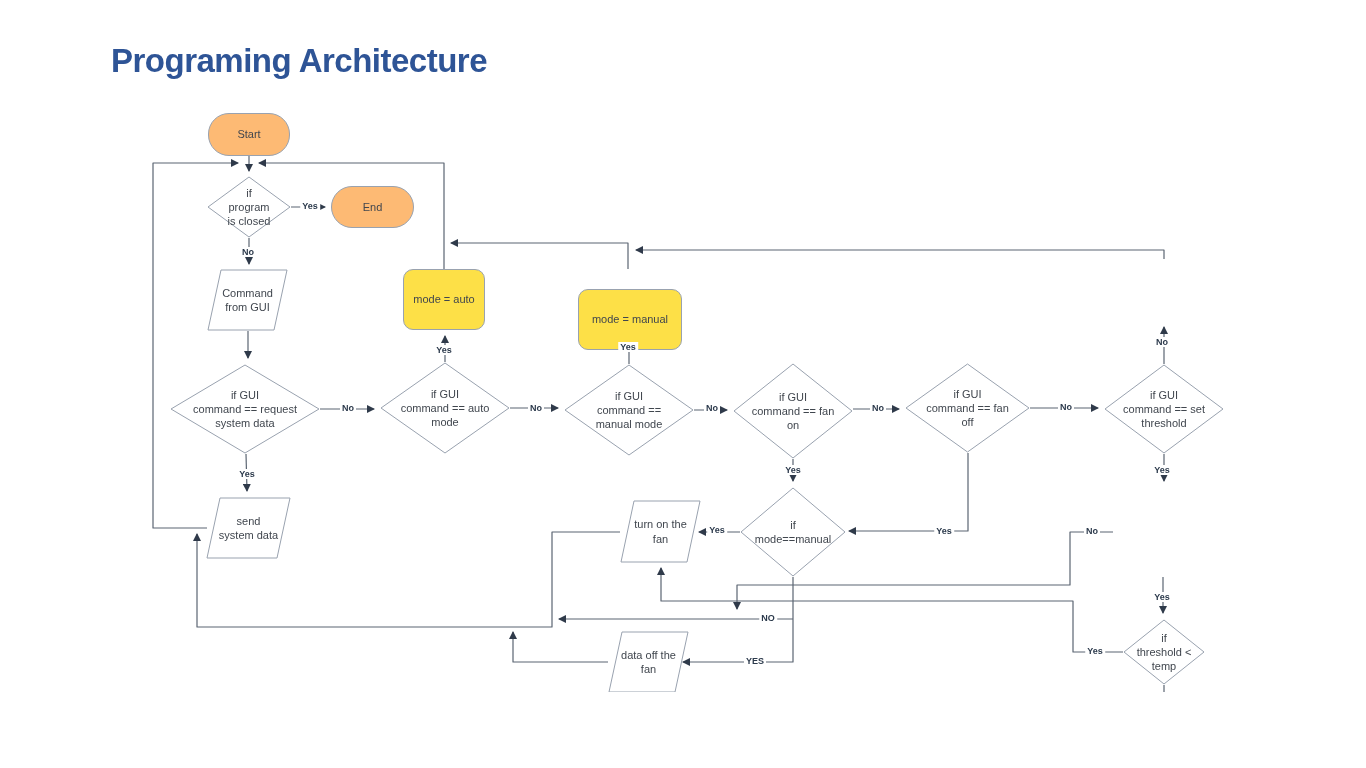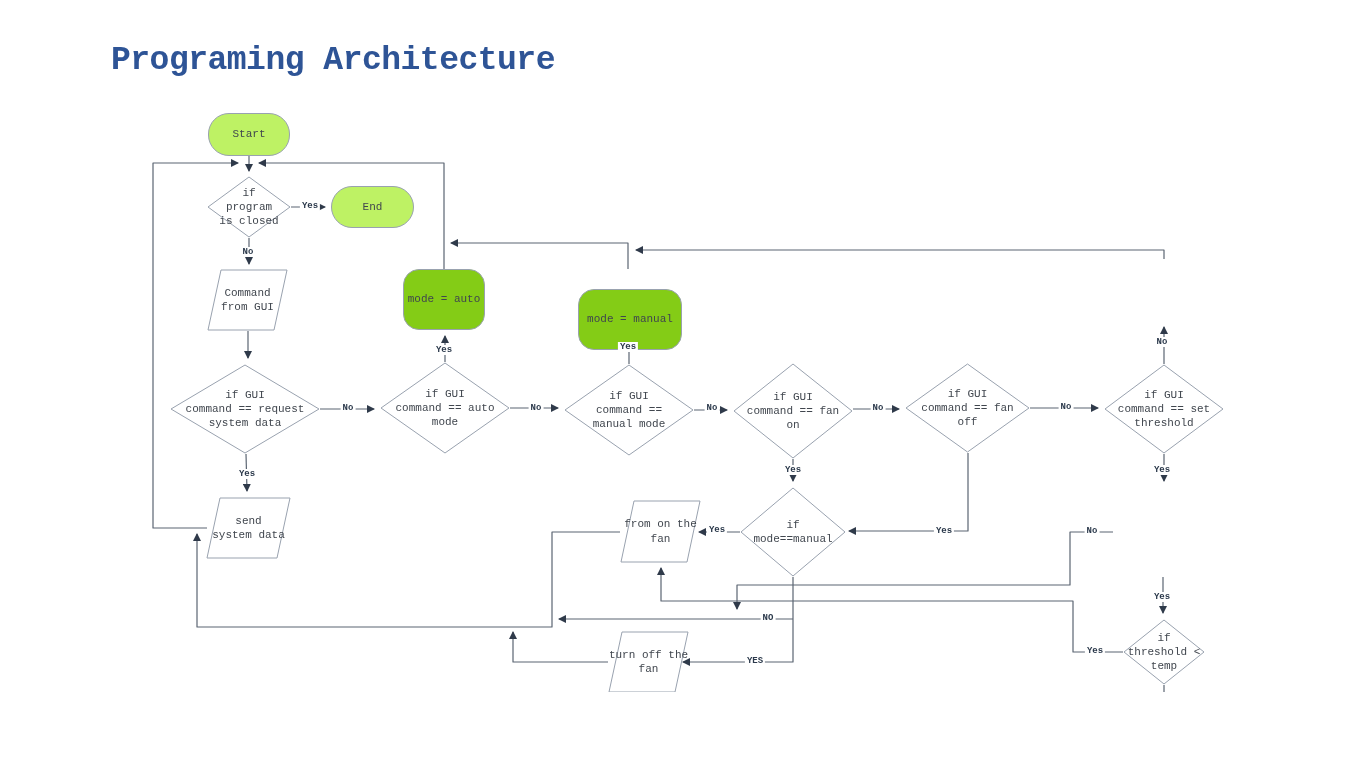--- a/index.html
+++ b/index.html
@@ -1,26 +1,26 @@
 <!DOCTYPE html>
 <html style="--c-title: #2e5496; --c-background: #ffffff; --c-node_border: #99a2af; --c-node_text: #40464e; --c-connector: #5b6572; --c-arrowhead: #2f3a4a; --c-label_text: #2c3a4c;"><head>
 <meta charset="utf-8">
 <style>
   html,body{margin:0;padding:0;background:#fff;}
   .canvas{position:relative;width:1366px;height:692px;background:var(--c-background,#fff);
-          font-family:Liberation Mono, monospace;overflow:hidden;}
+          font-family:Liberation Sans, sans-serif;overflow:hidden;}
   .title{position:absolute;left:111px;top:42px;margin:0;font-size:33px;font-weight:700;
          color:var(--c-title,#2e5496);letter-spacing:-0.5px;}
   svg.edges{position:absolute;left:0;top:0;z-index:1;}
   .edge{fill:none;stroke:var(--c-connector,#5b6572);stroke-width:1.2;stroke-linejoin:round;}
   .node{position:absolute;z-index:2;box-sizing:border-box;}
   .node svg.shape{position:absolute;left:0;top:0;}
   .node svg.shape polygon{fill:#ffffff;stroke:var(--c-node_border,#99a2af);stroke-width:1;}
-  .node.terminator{background:#bef264;border:1px solid var(--c-node_border,#99a2af);border-radius:21px;}
-  .node.process{background:#84cc16;border:1px solid var(--c-node_border,#99a2af);border-radius:16px;}
+  .node.terminator{background:#fdba74;border:1px solid var(--c-node_border,#99a2af);border-radius:21px;}
+  .node.process{background:#fde047;border:1px solid var(--c-node_border,#99a2af);border-radius:10px;}
   .nlabel{position:absolute;left:0;top:0;right:0;bottom:0;display:flex;align-items:center;
           justify-content:center;text-align:center;font-size:11px;line-height:1.3;
           color:var(--c-node_text,#40464e);white-space:pre-line;}
   .elabel{position:absolute;z-index:3;transform:translate(-50%,-50%);font-size:9px;font-weight:700;
           color:var(--c-label_text,#2c3a4c);background:#fff;padding:0 2px;white-space:nowrap;}
 </style>
 </head>
 <body>
 
 <div class="canvas">
@@ -161,28 +161,28 @@
     <svg class="shape" width="85" height="62">
         <polygon points="14,1 84,1 71,61 1,61"></polygon>
       </svg>
     <div class="nlabel">send
 system data</div>
   </div>
   <div class="node" style="left:620px;top:500px;width:81px;height:63px;">
     <svg class="shape" width="81" height="63">
         <polygon points="14,1 80,1 67,62 1,62"></polygon>
       </svg>
-    <div class="nlabel">from on the
+    <div class="nlabel">turn on the
 fan</div>
   </div>
   <div class="node" style="left:608px;top:631px;width:81px;height:62px;">
     <svg class="shape" width="81" height="62">
         <polygon points="14,1 80,1 67,61 1,61"></polygon>
       </svg>
-    <div class="nlabel">turn off the
+    <div class="nlabel">data off the
 fan</div>
   </div>
 
   <span class="elabel" style="left:310px;top:206px;">Yes</span>
   <span class="elabel" style="left:248px;top:252px;">No</span>
   <span class="elabel" style="left:348px;top:408px;">No</span>
   <span class="elabel" style="left:247px;top:474px;">Yes</span>
   <span class="elabel" style="left:444px;top:350px;">Yes</span>
   <span class="elabel" style="left:536px;top:408px;">No</span>
   <span class="elabel" style="left:628px;top:347px;">Yes</span>

